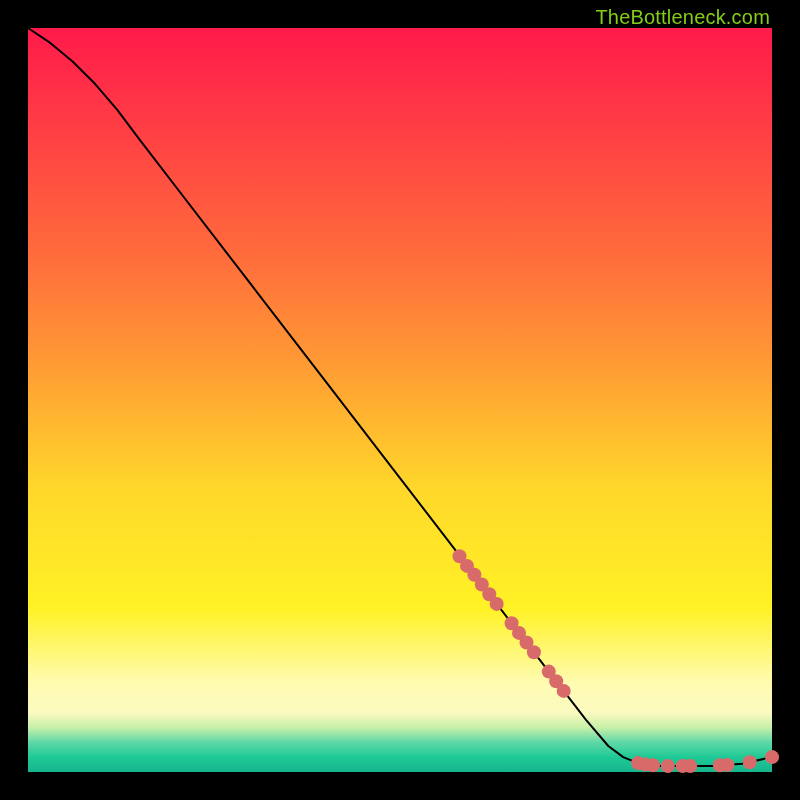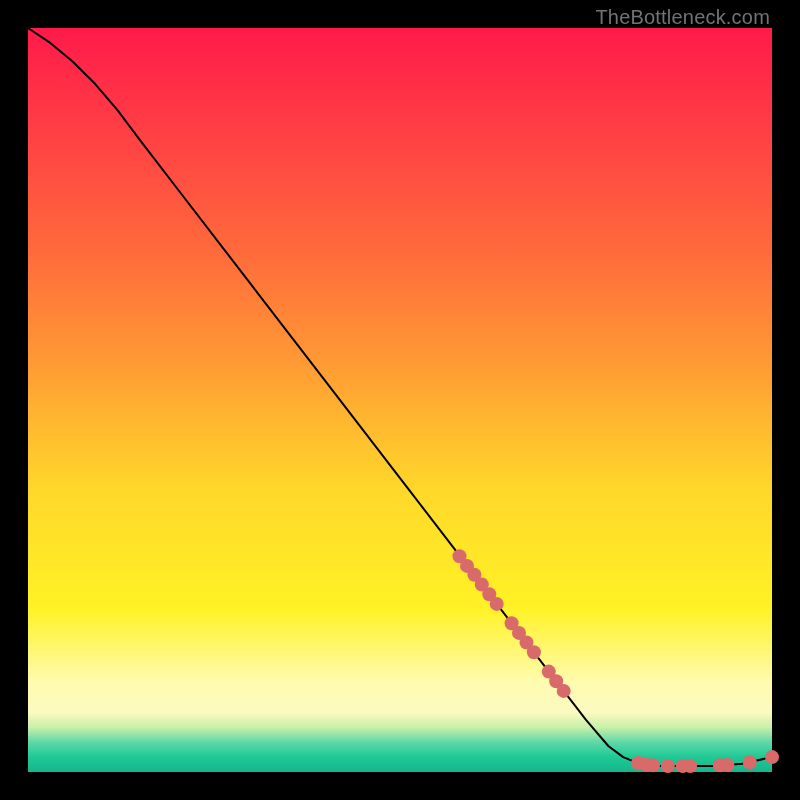--- a/index.html
+++ b/index.html
@@ -37,21 +37,21 @@
       #c8f0a8 94%,
       #5fd8a8 96%,
       #1ec995 98%,
       #17b58e 100%
     );
   }
   .watermark {
     position: absolute;
     top: 6px;
     right: 30px;
-    color: #737373;
+    color: #84cc16;
     font-size: 20px;
     font-weight: 500;
     letter-spacing: 0.2px;
     font-family: Arial, Helvetica, sans-serif;
   }
   svg.curve {
     position: absolute;
     left: 0;
     top: 0;
     width: 744px;

